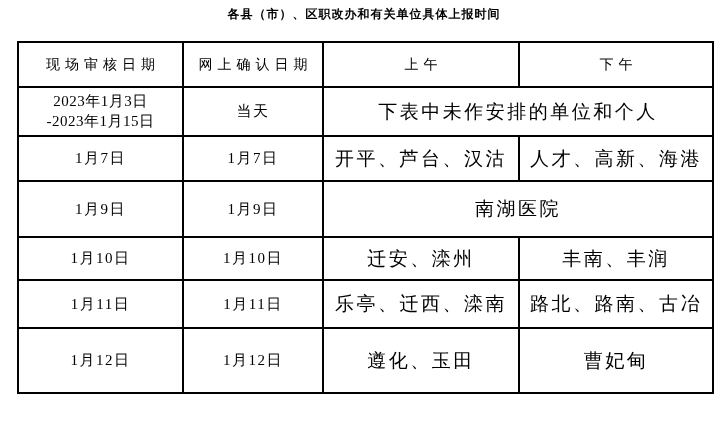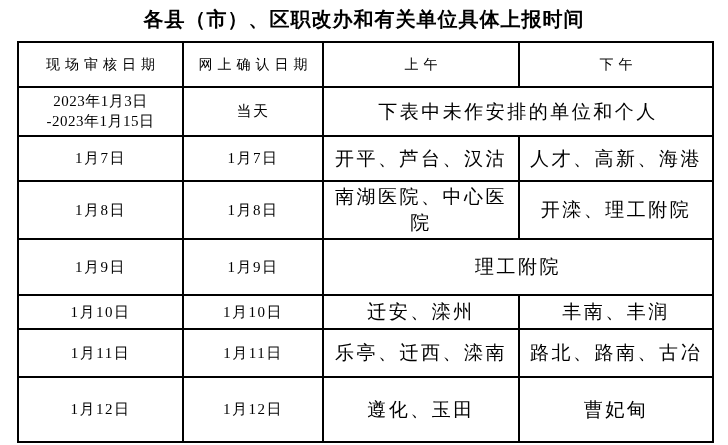--- a/index.html
+++ b/index.html
@@ -14,21 +14,21 @@
     overflow: hidden;
   }
   .doc-title {
     position: absolute;
     top: 6px;
     left: 0;
     width: 728px;
     text-align: center;
     font-family: "Liberation Sans", sans-serif;
     font-weight: bold;
-    font-size: 20px;
+    font-size: 12px;
     letter-spacing: 1px;
     color: #000000;
   }
   table.schedule {
     position: absolute;
     left: 17px;
     top: 41px;
     width: 695px;
     border-collapse: collapse;
     table-layout: fixed;
@@ -59,21 +59,21 @@
   td.multiline {
     white-space: pre-line;
     line-height: 1.3;
     letter-spacing: 0.5px;
   }
   tr.row-header { height: 45px; }
   tr.row-1 { height: 49px; margin-top: 11px; }
   tr.row-2 { height: 45px; }
   tr.row-3 { height: 47px; }
   tr.row-4 { height: 56px; }
-  tr.row-5 { height: 34px; }
+  tr.row-5 { height: 43px; }
   tr.row-6 { height: 48px; margin-top: 28px; }
   tr.row-7 { height: 65px; }
 </style>
 </head>
 <body>
 
 <div class="page">
 
   <div class="doc-title">各县（市）、区职改办和有关单位具体上报时间</div>
 
@@ -99,31 +99,25 @@
         <td class="text-cell" colspan="2">下表中未作安排的单位和个人</td>
       </tr>
 
       <tr class="row-2">
         <td class="date-cell">1月7日</td>
         <td class="date-cell">1月7日</td>
         <td class="text-cell">开平、芦台、汉沽</td>
         <td class="text-cell">人才、高新、海港</td>
       </tr>
 
-      <tr class="row-3">
-        <td class="date-cell">1月8日</td>
-        <td class="date-cell">1月8日</td>
-        <td class="text-cell">南湖医院、中心医院</td>
-        <td class="text-cell">开滦、理工附院</td>
-      </tr>
 
       <tr class="row-4">
         <td class="date-cell">1月9日</td>
         <td class="date-cell">1月9日</td>
-        <td class="text-cell" colspan="2">理工附院</td>
+        <td class="text-cell" colspan="2">南湖医院</td>
       </tr>
 
       <tr class="row-5">
         <td class="date-cell">1月10日</td>
         <td class="date-cell">1月10日</td>
         <td class="text-cell">迁安、滦州</td>
         <td class="text-cell">丰南、丰润</td>
       </tr>
 
       <tr class="row-6">

